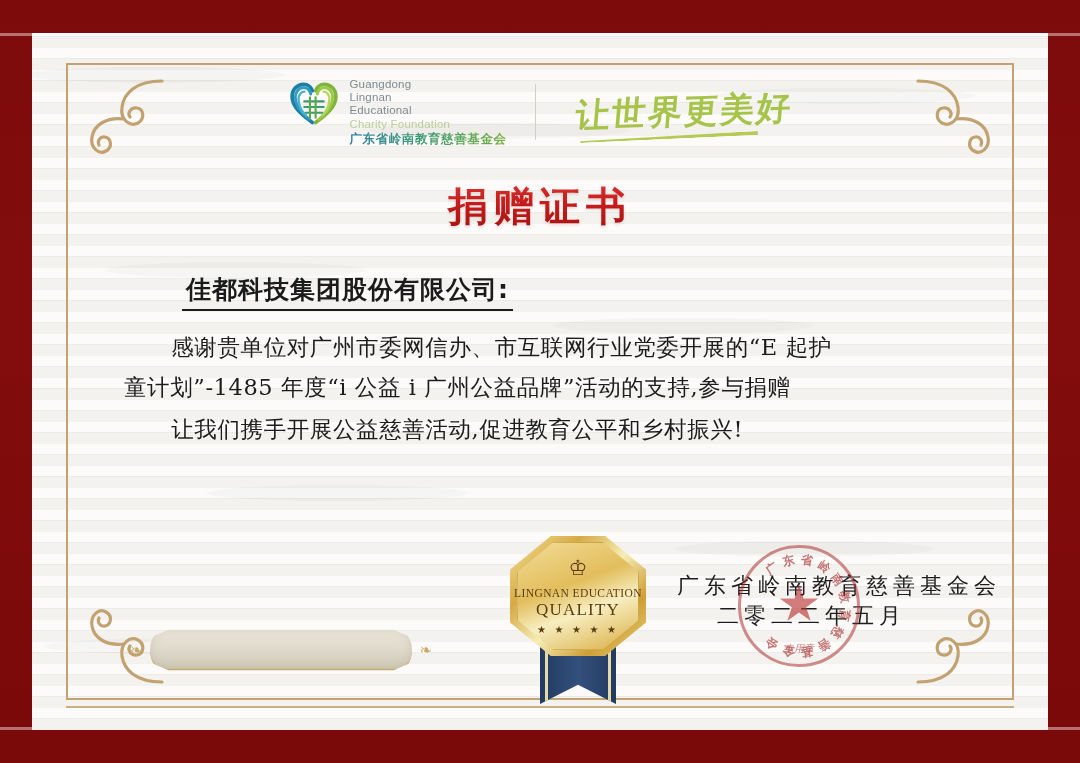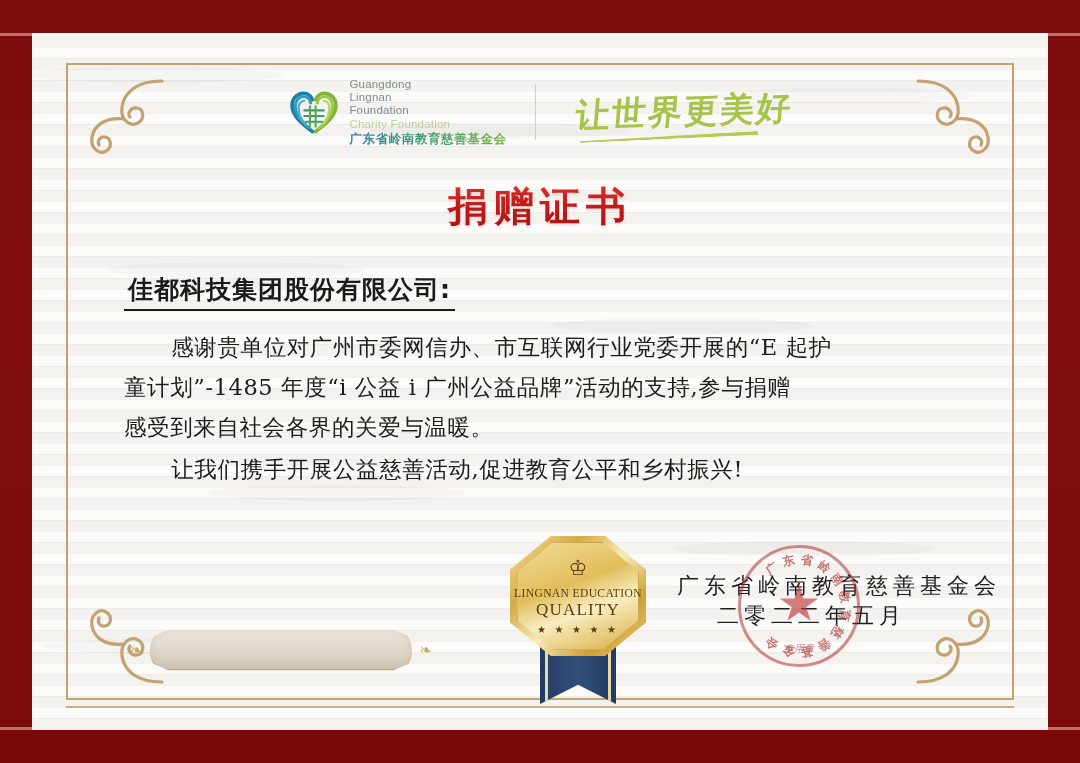--- a/index.html
+++ b/index.html
@@ -72,21 +72,21 @@
   .corner.tr { right:34px; top:30px;    transform:scaleX(-1); }
   .corner.bl { left:34px;  bottom:30px; transform:scaleY(-1); }
   .corner.br { right:34px; bottom:30px; transform:scale(-1,-1); }
 
   
   .header {
     position:absolute; left:0; right:0; top:40px;
     display:flex; align-items:center; justify-content:center; gap:0;
     height:78px;
   }
-  .brand { display:flex; align-items:center; gap:9px; padding-right:28px; }
+  .brand { display:flex; align-items:flex-start; gap:9px; padding-right:28px; }
   .brand-mark { width:52px; height:50px; flex:none; }
   .brand-text { line-height:1.16; }
   .brand-en { font-family:"Liberation Sans", sans-serif; font-size:11.5px; color:#7d8a92; letter-spacing:.2px; }
   .brand-en.faint { color:#b9cf9a; }
   .brand-cn {
     font-family:"DejaVu Sans", sans-serif; font-weight:700;
     font-size:12.5px; letter-spacing:.6px; margin-top:1px;
     background:linear-gradient(90deg,#2f7fa8 0%, #3f9a74 45%, #7cb043 100%);
     -webkit-background-clip:text; background-clip:text; color:transparent;
   }
@@ -114,20 +114,21 @@
     text-shadow:0 2px 3px rgba(150,20,20,.12);
   }
 
   
   .body-block { position:absolute; left:92px; right:78px; top:240px; }
   .recipient {
     font-family:"DejaVu Sans", sans-serif; font-weight:700;
     font-size:25px; color:#1b1b1b; letter-spacing:1px;
     display:inline-block; padding:0 4px 3px 4px;
     border-bottom:2.5px solid #1b1b1b;
+    margin-left:58px;
   }
   .para {
     margin-top:16px;
     font-family:"DejaVu Serif", serif;
     font-size:22.5px; color:#1d1d1d;
     line-height:40px; letter-spacing:.6px;
     text-align:justify;
   }
   .para .line { display:block; white-space:nowrap; }
   .para .line.indent { text-indent:2.1em; }
@@ -275,21 +276,21 @@
             <path d="M34 54 C48 44 59 34 59 22 C59 13 52 7 45 7 C39 7 35 11 34 15" stroke="#7fb53f" stroke-width="4.5"></path>
             <path d="M38 50 C49 41 55 33 55 23 C55 16 50 11 45 11 C40 11 37 15 36 19" stroke="#9cc93f" stroke-width="3.5"></path>
             <path d="M42 45 C50 38 51 31 51 25 C51 20 48 16 44 16" stroke="#b5d760" stroke-width="3"></path>
             <path d="M20 28 H44 M20 35 H44 M22 42 H42" stroke="#3f9a74" stroke-width="2.6"></path>
             <path d="M27 23 V48 M34 23 V48" stroke="#5aa84a" stroke-width="2.6"></path>
           </g>
         </svg>
         <div class="brand-text">
           <div class="brand-en">Guangdong</div>
           <div class="brand-en">Lingnan</div>
-          <div class="brand-en">Foundation</div>
+          <div class="brand-en">Educational</div>
           <div class="brand-en faint">Charity Foundation</div>
           <div class="brand-cn">广东省岭南教育慈善基金会</div>
         </div>
       </div>
 
       <div class="divider-v"></div>
 
       <div class="slogan">
         <span class="slogan-text">让世界更美好</span>
         <span class="slogan-underline"></span>
@@ -297,21 +298,20 @@
     </div>
 
     <div class="title">捐赠证书</div>
 
     <div class="body-block">
       <div class="recipient">佳都科技集团股份有限公司:</div>
 
       <div class="para">
         <span class="line indent">感谢贵单位对广州市委网信办、市互联网行业党委开展的“E 起护</span>
         <span class="line">童计划”-1485 年度“i 公益 i 广州公益品牌”活动的支持,参与捐赠</span>
-        <span class="line">感受到来自社会各界的关爱与温暖。</span>
       </div>
 
       <div class="para closing">
         <span class="line indent">让我们携手开展公益慈善活动,促进教育公平和乡村振兴!</span>
       </div>
     </div>
 
     <div class="medal-wrap">
       <div class="ribbon"></div>
       <div class="medal">

